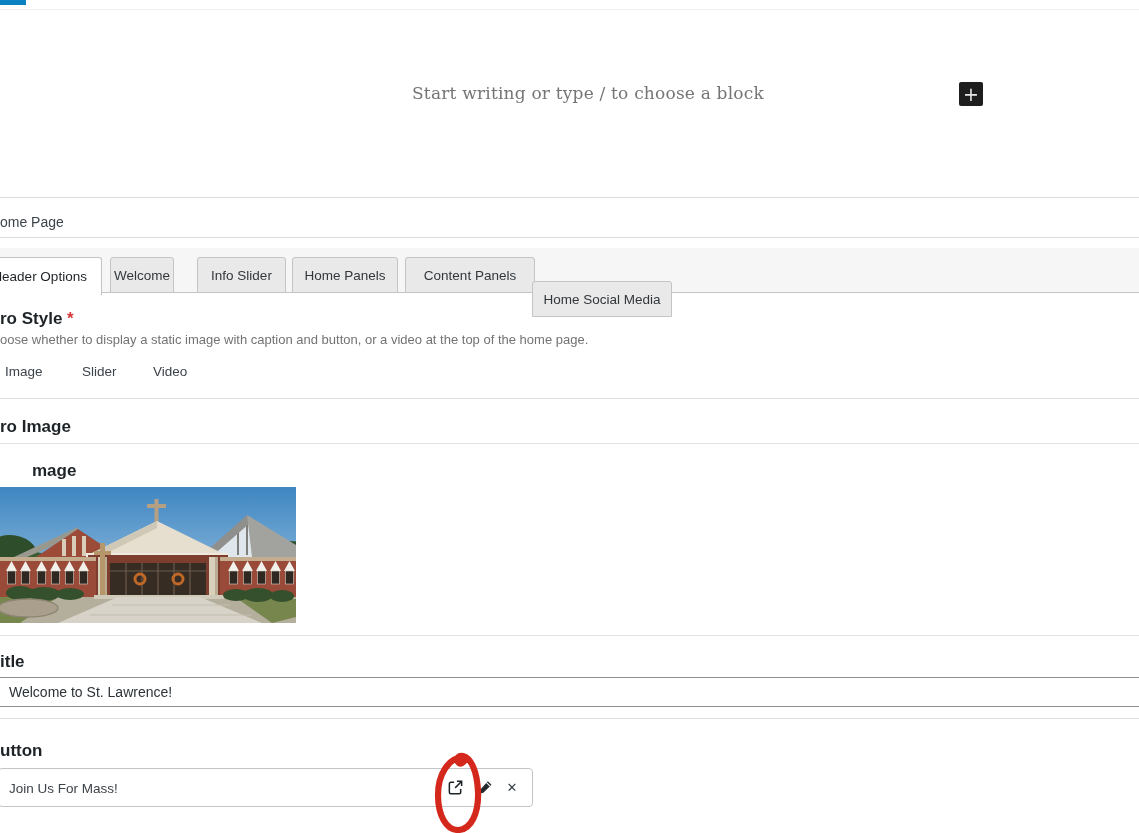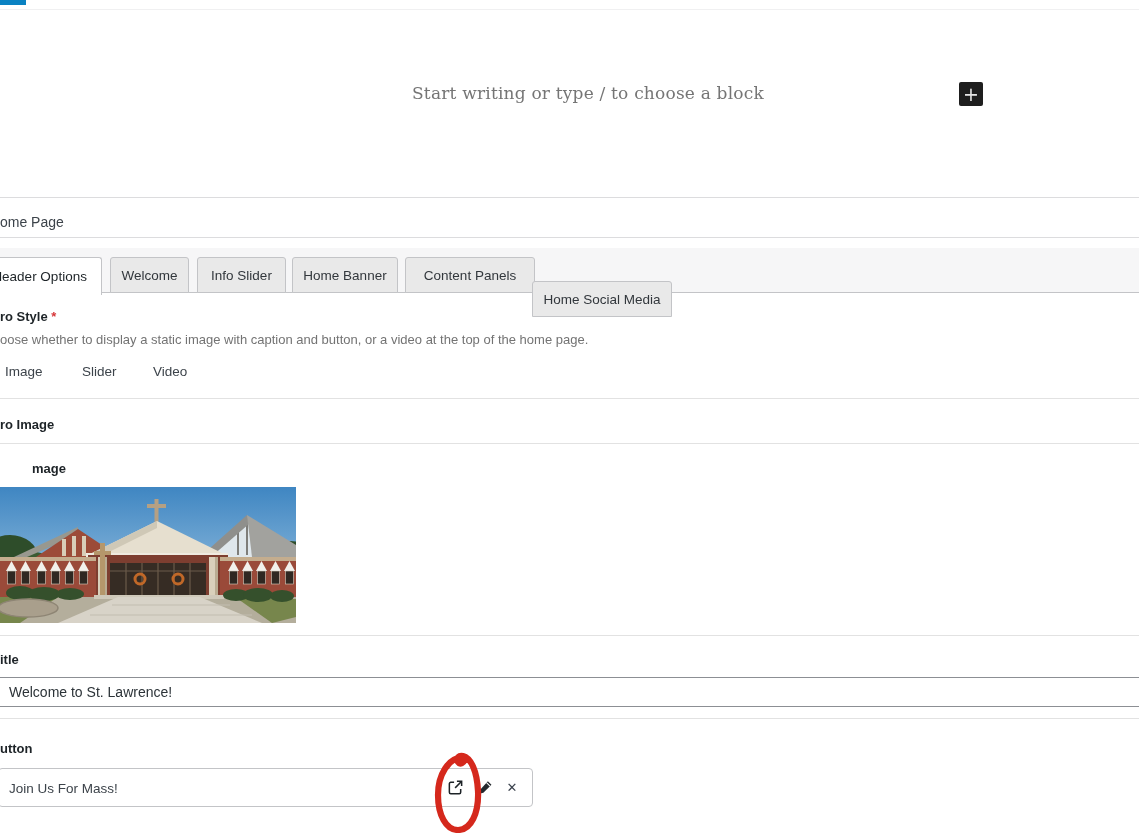--- a/index.html
+++ b/index.html
@@ -46,21 +46,21 @@
     background:#e9e9e9; border:1px solid #c3c4c7; border-radius:3px 3px 0 0;
     display:flex; align-items:center; justify-content:center;
     font-size:13.5px; color:#32373c; cursor:pointer; z-index:1;
   }
   .tab.active {
     background:#fff; border-bottom:none; height:38px; z-index:3; color:#1d2327;
   }
 
   
   .field-label {
-    position:absolute; font-size:13px; font-weight:700; color:#1d2327;
+    position:absolute; font-size:17px; font-weight:700; color:#1d2327;
   }
   .req { color:#d63638; font-weight:700; }
   .field-desc {
     position:absolute; font-size:13px; color:#737373;
   }
 
   
   .radio-option {
     position:absolute; top:364px; display:flex; align-items:center; gap:6px;
     cursor:pointer;
@@ -125,23 +125,23 @@
 
   <div class="block-placeholder">Start writing or type / to choose a block</div>
   <button class="add-block-btn"><span>+</span></button>
 
   <div class="divider dark" style="top:197px;"></div>
   <div class="metabox-title">ome Page</div>
   <div class="divider dark" style="top:237px;"></div>
 
   <div class="tab-strip"></div>
   <div class="tab active" style="left:-16px; width:118px;">leader Options</div>
-  <div class="tab" style="left:110px; width:79px;">Welcome</div>
+  <div class="tab" style="left:110px; width:64px;">Welcome</div>
   <div class="tab" style="left:197px; width:89px;">Info Slider</div>
-  <div class="tab" style="left:292px; width:106px;">Home Banner</div>
+  <div class="tab" style="left:292px; width:106px;">Home Panels</div>
   <div class="tab" style="left:405px; width:130px;">Content Panels</div>
   <div class="tab" style="left:532px; width:140px;margin-top:24px;">Home Social Media</div>
 
   <div class="field-label" style="left:0; top:309px;">
     <span>ro Style</span>
     <span class="req">*</span>
   </div>
   <div class="field-desc" style="left:0; top:332px;">oose whether to display a static image with caption and button, or a video at the top of the home page.</div>
 
   <div class="radio-option" style="left:5px;">

